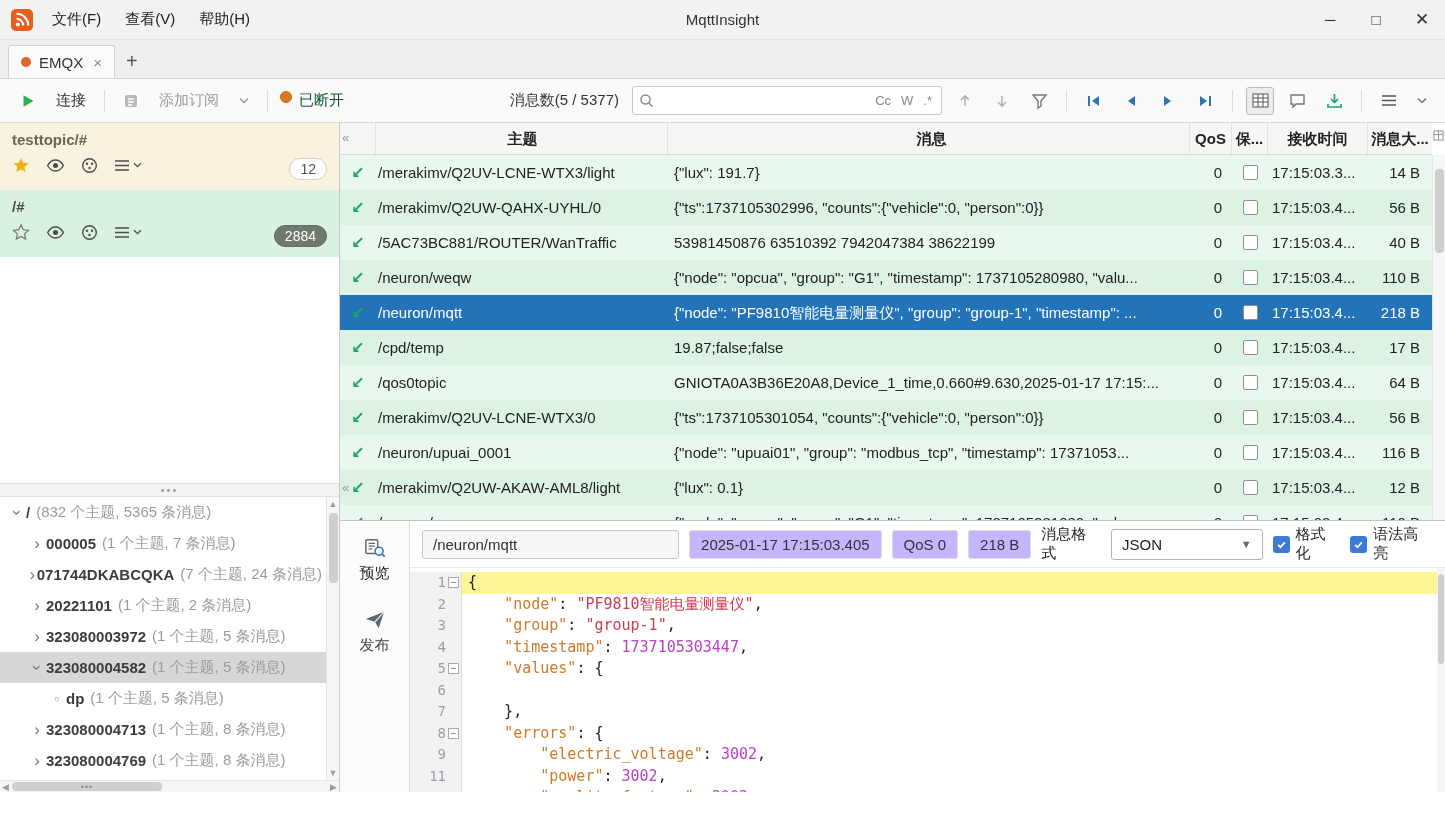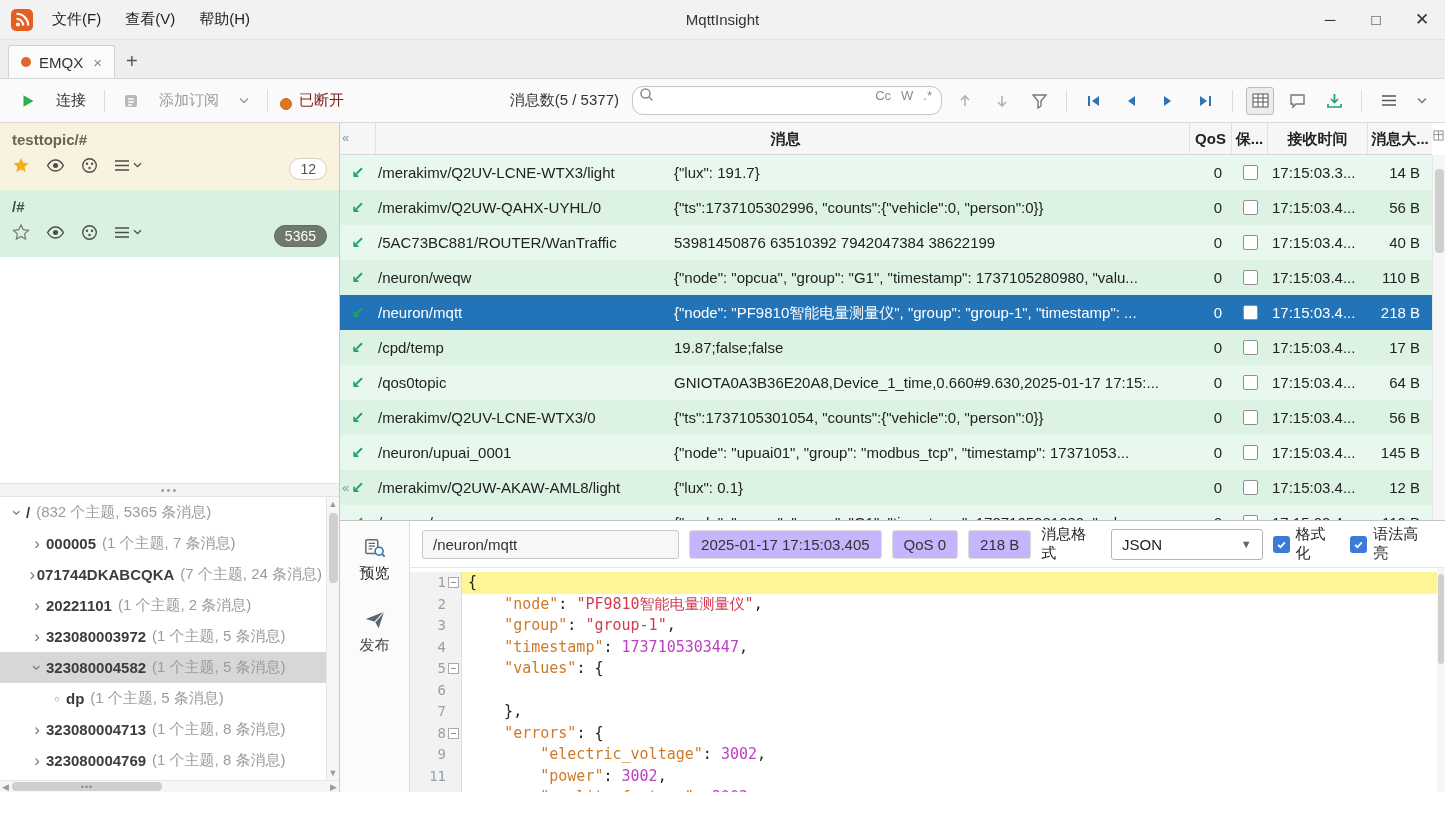--- a/index.html
+++ b/index.html
@@ -25,24 +25,24 @@
   .tab-close{color:#888;font-size:15px;margin-left:2px}
   .tab-add{width:34px;height:33px;display:flex;align-items:center;justify-content:center;color:#555;font-size:20px}
 
   
   .toolbar{height:44px;background:#fafafa;border-bottom:1px solid #d9d9d9;display:flex;align-items:center;padding:0 12px 0 14px;flex:0 0 44px}
   .tb-left{display:flex;align-items:center;gap:8px}
   .tb-right{margin-left:auto;display:flex;align-items:center;gap:9px}
   .tb-btn{display:flex;align-items:center;gap:20px;padding:4px 6px;border-radius:3px;color:#333}
   .tb-btn.disabled{color:#9a9a9a}
   .tb-sep{width:1px;height:22px;background:#dcdcdc;margin:0 4px}
-  .tb-status{display:flex;align-items:flex-end;gap:7px;color:#7f1d1d}
+  .tb-status{display:flex;align-items:flex-start;gap:7px;color:#14532d}
   .status-dot{width:12px;height:12px;border-radius:50%;background:#e0761f;border:1px solid #c96a1a}
   .msg-count{color:#333;margin-right:4px}
-  .searchbox{width:310px;height:29px;border:1px solid #c6c6c6;border-radius:11px;background:#fff;display:flex;padding:0 6px;gap:4px}
+  .searchbox{width:310px;height:29px;border:1px solid #c6c6c6;border-radius:3px;background:#fff;display:flex;align-items:center;padding:0 6px;gap:4px}
   .searchbox input{flex:1;border:none;outline:none;font:inherit;min-width:20px;background:transparent}
   .sopt{color:#8a8a8a;font-size:13px;padding:1px 3px;border-radius:2px}
   .icon-btn{display:flex;align-items:center;justify-content:center;width:28px;height:28px;border-radius:3px}
   .icon-btn.boxed{border:1px solid #bdbdbd;background:#ececec}
 
   
   .main{flex:1;display:flex;min-height:0}
   .left-panel{width:340px;flex:0 0 340px;border-right:1px solid #c9c9c9;display:flex;flex-direction:column;background:#fff}
   .right-panel{flex:1;display:flex;flex-direction:column;min-width:0}
 
@@ -354,21 +354,21 @@
               </span>
             <span class="sub-menu">
               <svg width="16" height="13" viewBox="0 0 16 13">
                   <path d="M1 2h14M1 6.5h14M1 11h14" stroke="#4c4c4c" stroke-width="1.6"></path>
                 </svg>
               <svg width="9" height="6" viewBox="0 0 10 7">
                   <path d="M1 1.5l4 4 4-4" stroke="#4c4c4c" stroke-width="1.5" fill="none"></path>
                 </svg>
             </span>
           </div>
-          <span class="count-badge dark">5365</span>
+          <span class="count-badge dark">2884</span>
         </div>
 
       </div>
 
       <div class="h-splitter">•••</div>
 
       <div class="tree-wrap">
         <div class="tree">
             <div class="tree-row" style="padding-left: 8px;">
               <span class="tree-toggle rot">›</span>
@@ -435,20 +435,21 @@
       </div>
     </div>
 
     <div class="right-panel">
 
       <div class="table-area">
         <span class="collapse-mark top">«</span>
         <span class="collapse-mark bot">«</span>
         <div class="thead">
           <div class="th c-arrow"></div>
+          <div class="th c-topic">主题</div>
           <div class="th c-msg">消息</div>
           <div class="th c-qos" style="text-align:center;padding-right:0">QoS</div>
           <div class="th c-ret" style="display:block;text-align:center">保...</div>
           <div class="th c-time" style="text-align:center;padding-left:0">接收时间</div>
           <div class="th c-size" style="text-align:center;padding-right:0;border-right:none">消息大...</div>
         </div>
         <div class="tbody">
             <div class="trow even">
               <div class="tc c-arrow">↙</div>
               <div class="tc c-topic">/merakimv/Q2UV-LCNE-WTX3/light</div>
@@ -539,21 +540,21 @@
             </div>
             <div class="trow even">
               <div class="tc c-arrow">↙</div>
               <div class="tc c-topic">/neuron/upuai_0001</div>
               <div class="tc c-msg">{"node": "upuai01", "group": "modbus_tcp", "timestamp": 17371053...</div>
               <div class="tc c-qos">0</div>
               <div class="tc c-ret">
                 <span class="retain-box"></span>
               </div>
               <div class="tc c-time">17:15:03.4...</div>
-              <div class="tc c-size">145 B</div>
+              <div class="tc c-size">116 B</div>
             </div>
             <div class="trow odd">
               <div class="tc c-arrow">↙</div>
               <div class="tc c-topic">/merakimv/Q2UW-AKAW-AML8/light</div>
               <div class="tc c-msg">{"lux": 0.1}</div>
               <div class="tc c-qos">0</div>
               <div class="tc c-ret">
                 <span class="retain-box"></span>
               </div>
               <div class="tc c-time">17:15:03.4...</div>

